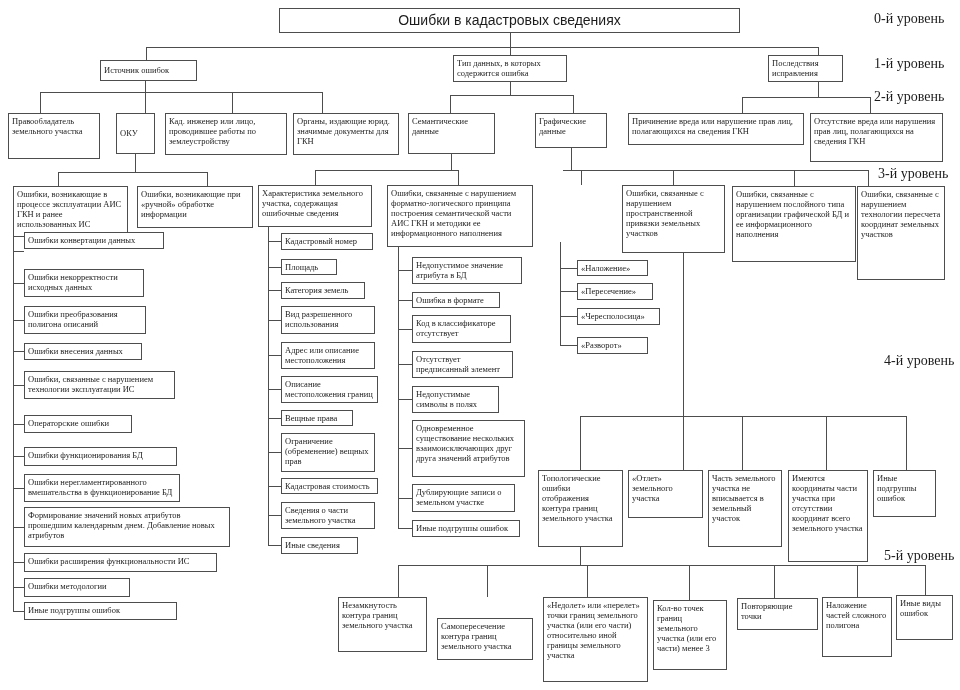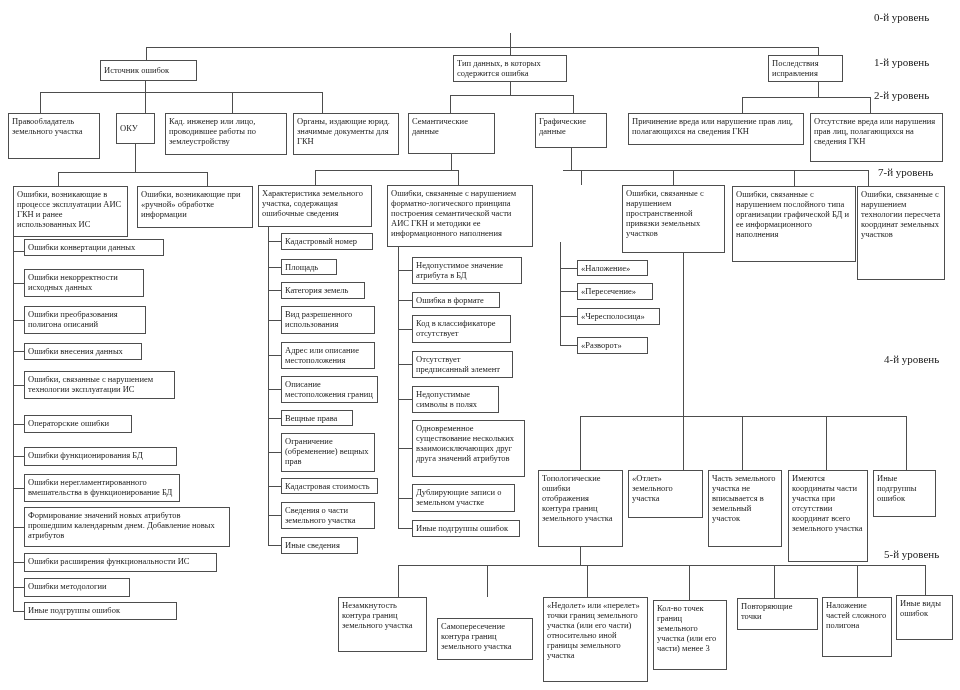--- a/index.html
+++ b/index.html
@@ -4,21 +4,21 @@
 <style>
   html,body{margin:0;padding:0;background:#fff;}
   .stage{position:relative;width:960px;height:690px;background:#fff;overflow:hidden;
          font-family:"Liberation Serif",serif;color:#1c1c1c;}
   svg.connectors{position:absolute;left:0;top:0;z-index:0;}
   .box{position:absolute;box-sizing:border-box;border:1px solid #4d4d4d;background:#fff;
        padding:2px 3px;font-size:8.5px;line-height:1.18;z-index:1;overflow:hidden;}
   .vc{display:flex;align-items:center;}
   .title{font-family:"Liberation Sans",sans-serif;font-size:14px;display:flex;
          align-items:center;justify-content:center;text-align:center;}
-  .lvl{position:absolute;font-size:11px;z-index:1;white-space:nowrap;}
+  .lvl{position:absolute;font-size:14px;z-index:1;white-space:nowrap;}
 </style>
 </head>
 <body>
 
 <div class="stage">
 
   <svg class="connectors" width="960" height="690">
     <path fill="none" stroke="#4d4d4d" stroke-width="1" shape-rendering="crispEdges" d="
       M510,33 V47 M146,47 H818 M146,47 V60 M510,47 V55 M818,47 V55
       M145,81 V92 M40,92 H322 M40,92 V113 M145,92 V113 M232,92 V113 M322,92 V113
@@ -32,50 +32,51 @@
       M268,389 H281 M268,418 H281 M268,452 H281 M268,486 H281 M268,515 H281 M268,545 H281
       M398,247 V528 M398,270 H412 M398,300 H412 M398,329 H412 M398,364 H412 M398,399 H412
       M398,448 H412 M398,498 H412 M398,528 H412
       M571,148 V170 M563,170 H868 M581,170 V185 M673,170 V185 M794,170 V186 M868,170 V186
       M560,242 V345 M560,268 H577 M560,291 H577 M560,316 H577 M560,345 H577
       M683,253 V416 M580,416 H906 M580,416 V470 M683,416 V470 M742,416 V470 M826,416 V470 M906,416 V470
       M580,547 V565 M398,565 H925 M398,565 V597 M487,565 V597 M587,565 V597 M689,565 V600
       M774,565 V598 M857,565 V597 M925,565 V595"></path>
   </svg>
 
+  <div class="box title" style="left:279px;top:8px;width:461px;height:25px">Ошибки в кадастровых сведениях</div>
 
   <div class="lvl" style="left:874px;top:11px">0-й уровень</div>
   <div class="lvl" style="left:874px;top:56px">1-й уровень</div>
   <div class="lvl" style="left:874px;top:89px">2-й уровень</div>
-  <div class="lvl" style="left:878px;top:166px">7-й уровень</div>
+  <div class="lvl" style="left:878px;top:166px">3-й уровень</div>
   <div class="lvl" style="left:884px;top:353px">4-й уровень</div>
   <div class="lvl" style="left:884px;top:548px">5-й уровень</div>
 
   <div class="box vc" style="left:100px;top:60px;width:97px;height:21px">Источник ошибок</div>
   <div class="box" style="left:453px;top:55px;width:114px;height:27px">Тип данных, в которых содержится ошибка</div>
   <div class="box" style="left:768px;top:55px;width:75px;height:27px">Последствия исправления</div>
 
   <div class="box" style="left:8px;top:113px;width:92px;height:46px">Правообладатель земельного участка</div>
-  <div class="box vc" style="left:116px;top:113px;width:39px;height:31px">ОКУ</div>
+  <div class="box vc" style="left:116px;top:113px;width:39px;height:41px">ОКУ</div>
   <div class="box" style="left:165px;top:113px;width:122px;height:42px">Кад. инженер или лицо, проводившее работы по землеустройству</div>
   <div class="box" style="left:293px;top:113px;width:106px;height:42px">Органы, издающие юрид. значимые документы для ГКН</div>
   <div class="box" style="left:408px;top:113px;width:87px;height:41px">Семантические данные</div>
   <div class="box" style="left:535px;top:113px;width:72px;height:35px">Графические данные</div>
   <div class="box" style="left:628px;top:113px;width:176px;height:32px">Причинение вреда или нарушение прав лиц, полагающихся на сведения ГКН</div>
   <div class="box" style="left:810px;top:113px;width:133px;height:49px">Отсутствие вреда или нарушения прав лиц, полагающихся на сведения ГКН</div>
 
   <div class="box" style="left:13px;top:186px;width:115px;height:51px">Ошибки, возникающие в процессе эксплуатации АИС ГКН и ранее использованных ИС</div>
   <div class="box" style="left:137px;top:186px;width:116px;height:42px">Ошибки, возникающие при «ручной» обработке информации</div>
   <div class="box" style="left:258px;top:185px;width:114px;height:42px">Характеристика земельного участка, содержащая ошибочные сведения</div>
   <div class="box" style="left:387px;top:185px;width:146px;height:62px">Ошибки, связанные с нарушением форматно-логического принципа построения семантической части АИС ГКН и методики ее информационного наполнения</div>
   <div class="box" style="left:622px;top:185px;width:103px;height:68px">Ошибки, связанные с нарушением пространственной привязки земельных участков</div>
   <div class="box" style="left:732px;top:186px;width:124px;height:76px">Ошибки, связанные с нарушением послойного типа организации графической БД и ее информационного наполнения</div>
   <div class="box" style="left:857px;top:186px;width:88px;height:94px">Ошибки, связанные с нарушением технологии пересчета координат земельных участков</div>
 
-  <div class="box" style="left:24px;top:239px;width:140px;height:17px">Ошибки конвертации данных</div>
+  <div class="box" style="left:24px;top:232px;width:140px;height:17px">Ошибки конвертации данных</div>
   <div class="box" style="left:24px;top:269px;width:120px;height:28px">Ошибки некорректности исходных данных</div>
   <div class="box" style="left:24px;top:306px;width:122px;height:28px">Ошибки преобразования полигона описаний</div>
   <div class="box" style="left:24px;top:343px;width:118px;height:17px">Ошибки внесения данных</div>
   <div class="box" style="left:24px;top:371px;width:151px;height:28px">Ошибки, связанные с нарушением технологии эксплуатации ИС</div>
   <div class="box" style="left:24px;top:415px;width:108px;height:18px">Операторские ошибки</div>
   <div class="box" style="left:24px;top:447px;width:153px;height:19px">Ошибки функционирования БД</div>
   <div class="box" style="left:24px;top:474px;width:156px;height:28px">Ошибки нерегламентированного вмешательства в функционирование БД</div>
   <div class="box" style="left:24px;top:507px;width:206px;height:40px">Формирование значений новых атрибутов прошедшим календарным днем. Добавление новых атрибутов</div>
   <div class="box" style="left:24px;top:553px;width:193px;height:19px">Ошибки расширения функциональности ИС</div>
   <div class="box" style="left:24px;top:578px;width:106px;height:19px">Ошибки методологии</div>

